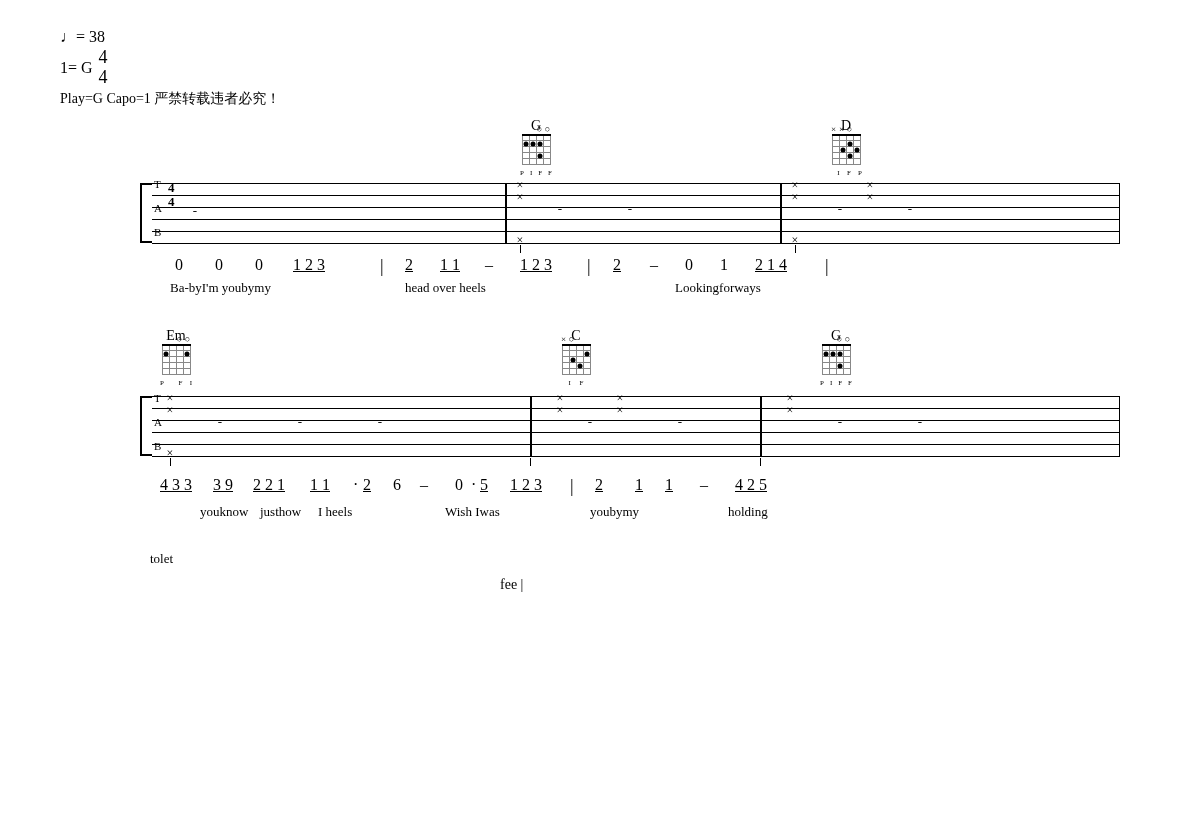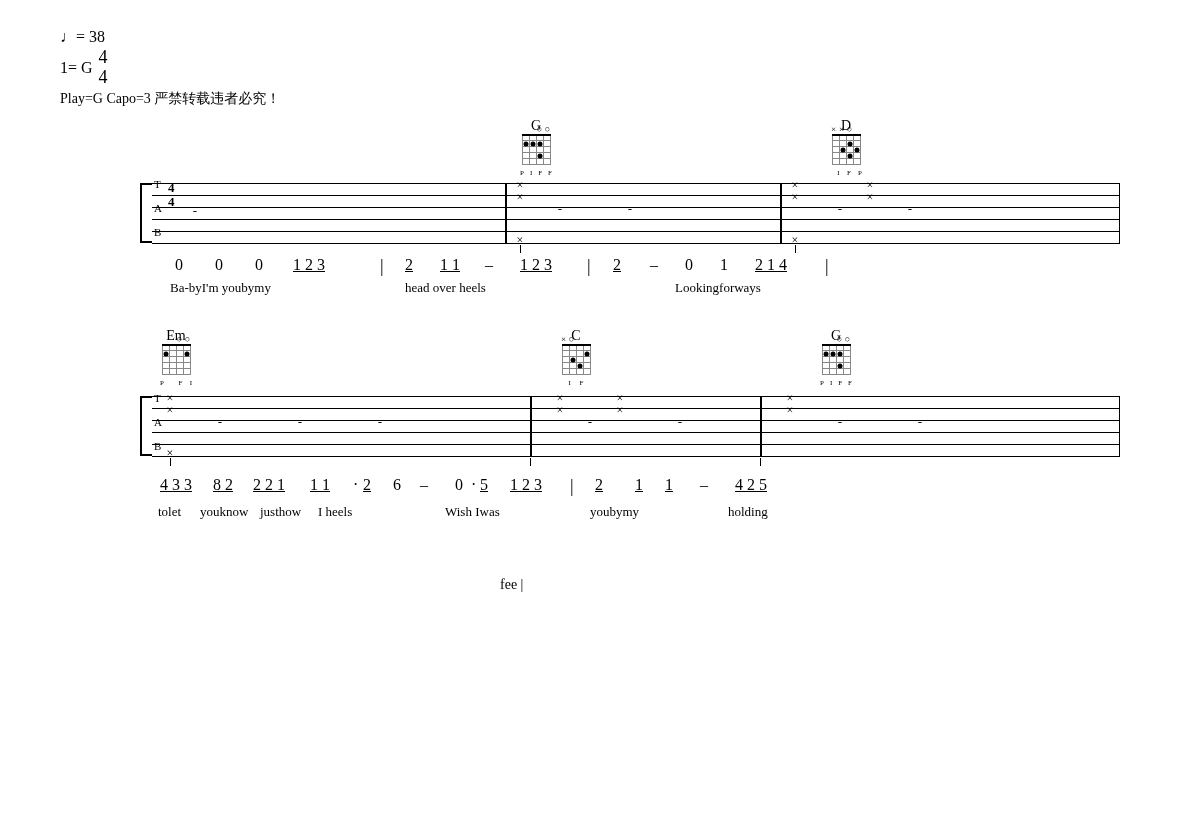--- a/index.html
+++ b/index.html
@@ -105,21 +105,21 @@
   <div class="meta-section">
     <div class="meta-left">
       <div class="tempo-line">♩= 38</div>
       <div style="display:flex;align-items:center;gap:6px;">
         <span class="key-line">1= G</span>
         <div class="fraction-4-4">
           <span>4</span>
           <span>4</span>
         </div>
       </div>
-      <div class="capo-line">Play=G  Capo=3  严禁转载违者必究！</div>
+      <div class="capo-line">Play=G  Capo=1  严禁转载违者必究！</div>
     </div>
   </div>
 
   <div class="music-content">
 
     <div style="position:relative; height:200px; margin-top:5px;">
 
       <div style="position:absolute; left:460px; top:0px;">
         <div style="font-size:14px; text-align:center; font-family:'Times New Roman',serif;">G</div>
         <div style="position:relative; margin:0 auto; width:32px;">
@@ -531,21 +531,21 @@
         <div style="position:absolute;left:390px;top:62px;width:1px;height:8px;background:#000;"></div>
         <div style="position:absolute;left:620px;top:62px;width:1px;height:8px;background:#000;"></div>
 
         <div style="position:absolute;right:0;top:0;bottom:0;width:1.5px;background:#000;"></div>
       </div>
 
       <div style="position:absolute; top:148px; left:85px; right:20px; font-size:16px; font-family:'Times New Roman',serif;">
 
         <span style="position:absolute;left:15px;text-decoration:underline;">4 3 3</span>
 
-        <span style="position:absolute;left:68px;text-decoration:underline;">8 2</span>
+        <span style="position:absolute;left:68px;text-decoration:underline;">3 9</span>
         <span style="position:absolute;left:108px;text-decoration:underline;">2 2 1</span>
         <span style="position:absolute;left:165px;text-decoration:underline;">1 1</span>
 
         <span style="position:absolute;left:208px;">·</span>
         <span style="position:absolute;left:218px;text-decoration:underline;">2</span>
         <span style="position:absolute;left:248px;">6</span>
         <span style="position:absolute;left:275px;">–</span>
 
         <span style="position:absolute;left:310px;">0</span>
         <span style="position:absolute;left:326px;">·</span>
@@ -556,21 +556,21 @@
 
         <span style="position:absolute;left:450px;text-decoration:underline;">2</span>
         <span style="position:absolute;left:490px;text-decoration:underline;">1</span>
         <span style="position:absolute;left:520px;text-decoration:underline;">1</span>
         <span style="position:absolute;left:555px;">–</span>
 
         <span style="position:absolute;left:590px;text-decoration:underline;">4 2 5</span>
       </div>
 
       <div style="position:absolute; top:176px; left:85px; right:20px; font-size:13px; font-family:'Times New Roman',serif;">
-        <span style="position:absolute;left:13px;">tolet</span>
+        <span style="position:absolute;left:5px;margin-top:47px;">tolet</span>
         <span style="position:absolute;left:55px;">youknow</span>
         <span style="position:absolute;left:115px;">justhow</span>
         <span style="position:absolute;left:173px;">I heels</span>
         <span style="position:absolute;left:300px;">Wish  Iwas</span>
         <span style="position:absolute;left:445px;">youbymy</span>
         <span style="position:absolute;left:583px;">holding</span>
       </div>
 
       <div style="position:absolute; bottom:5px; left:440px; font-size:14px; font-family:'Times New Roman',serif;">fee |</div>
 

